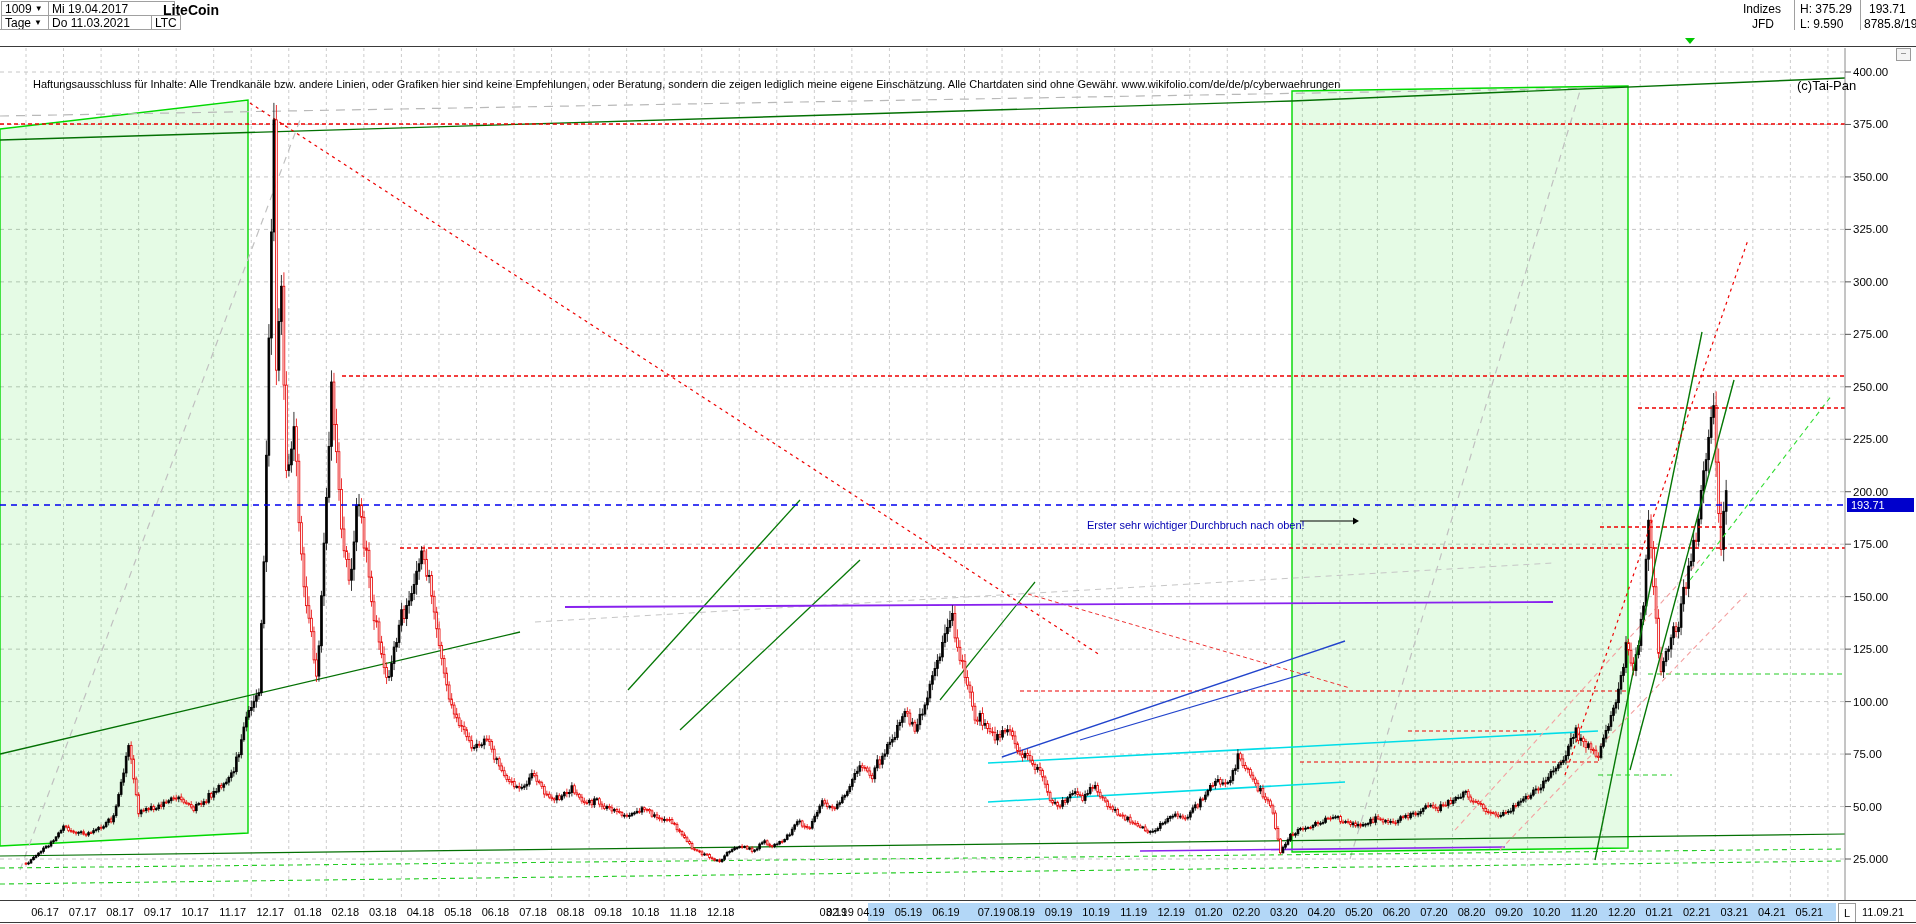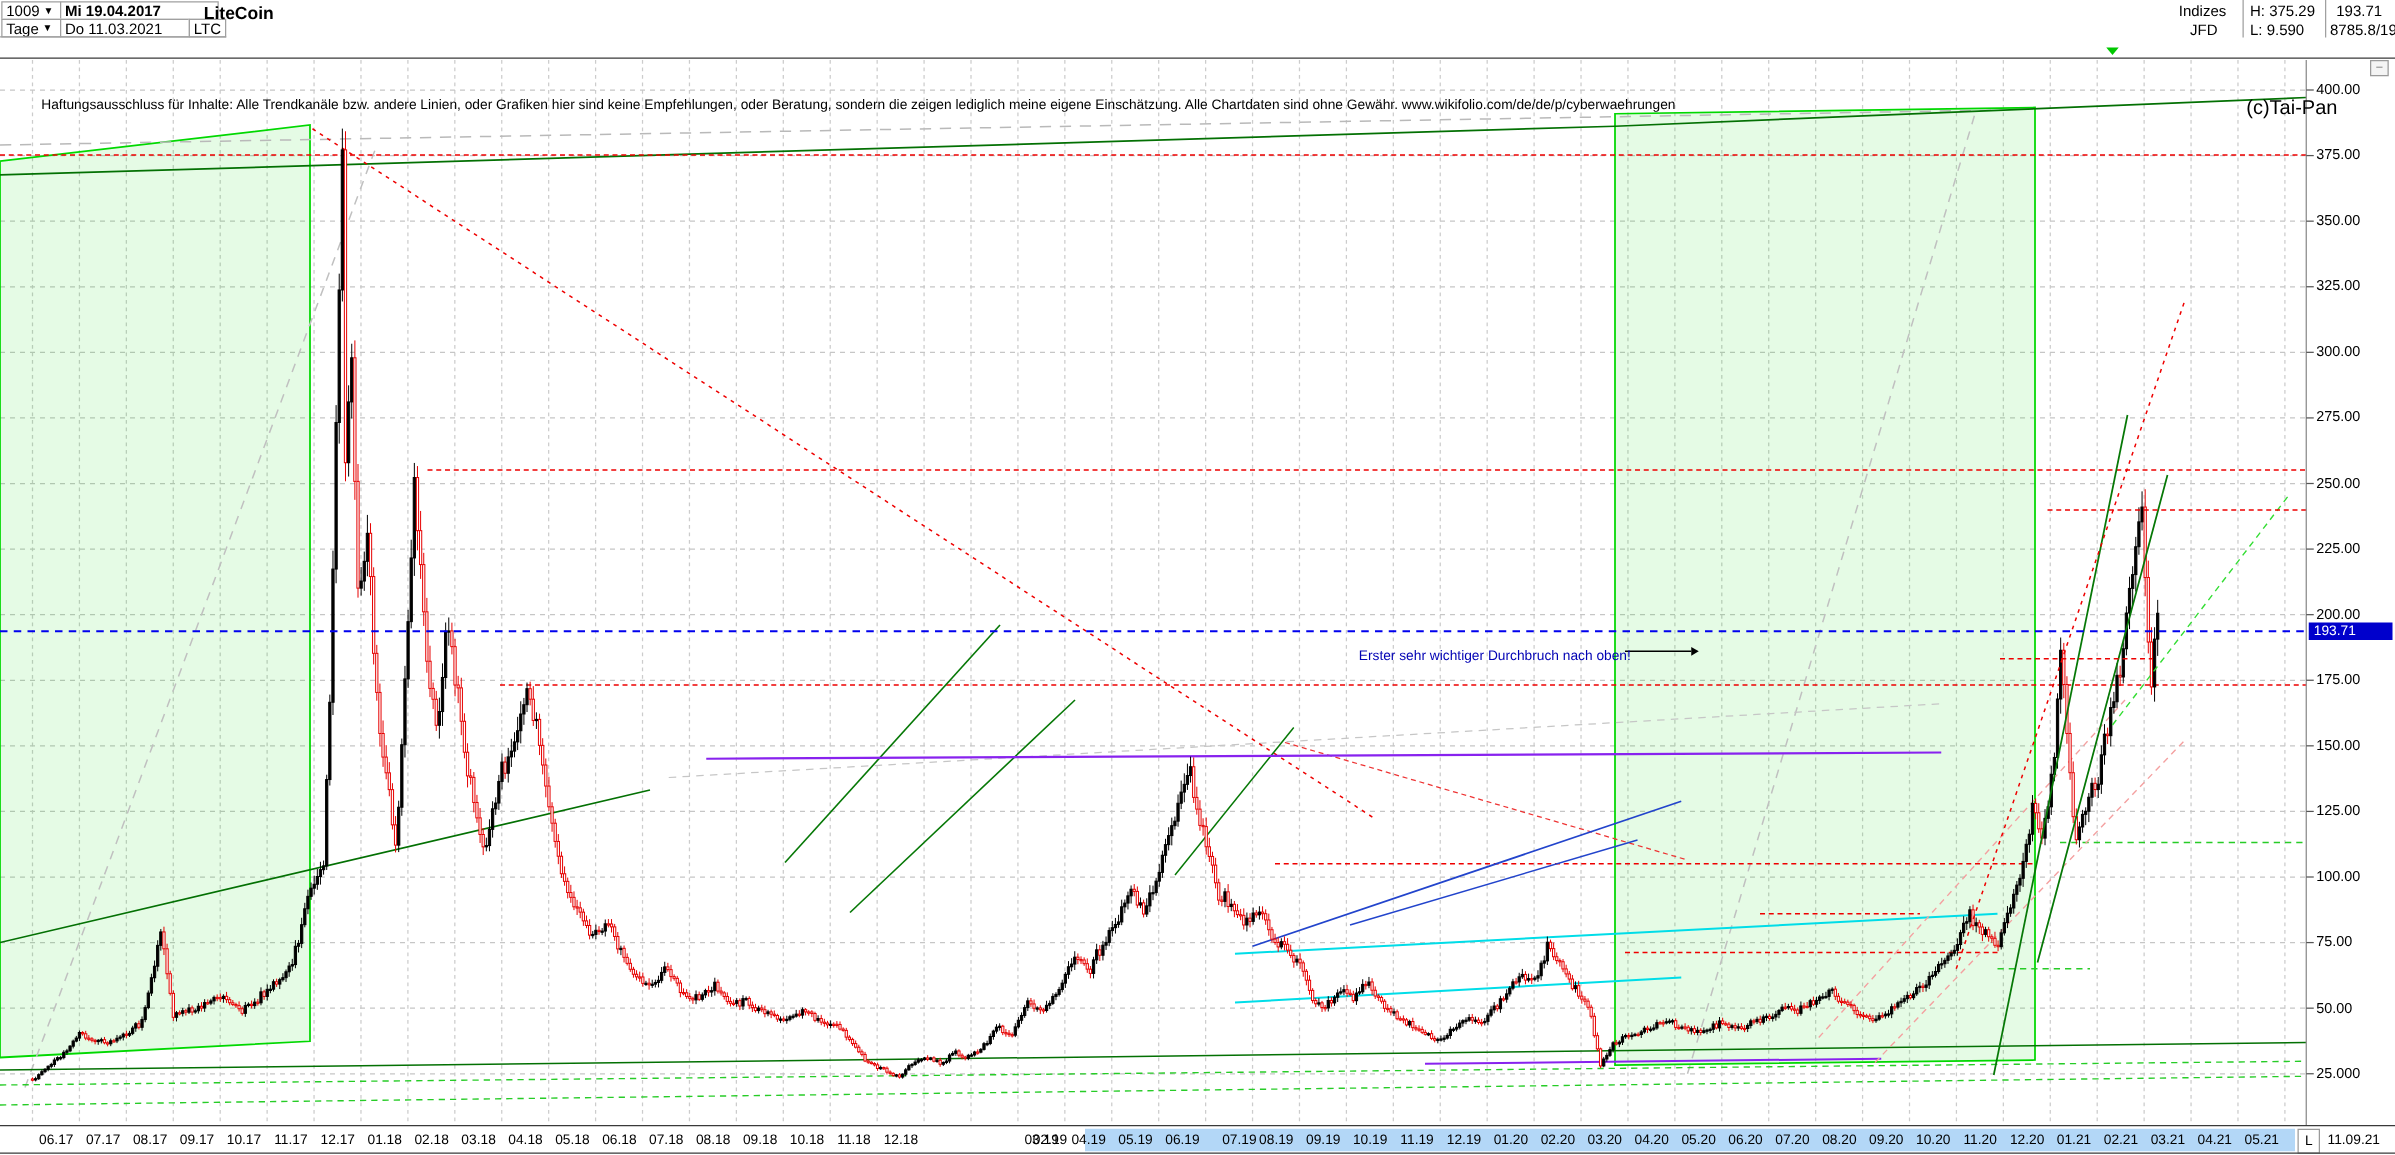--- a/index.html
+++ b/index.html
@@ -1529,21 +1529,21 @@
         <line x1="1845" y1="754.0666666666667" x2="1851" y2="754.0666666666667" stroke="#555" stroke-width="1"></line>
         <line x1="1845" y1="806.5333333333333" x2="1851" y2="806.5333333333333" stroke="#555" stroke-width="1"></line>
         <line x1="1845" y1="859" x2="1851" y2="859" stroke="#555" stroke-width="1"></line>
       </svg>
   </div>
 
   <div class="cell" style="left:1px;top:1px;width:48px;height:15px;">
     <span>1009</span>
     <span class="caret">▼</span>
   </div>
-  <div class="cell" style="left:48px;top:1px;width:127px;height:15px;font-weight:bold;">
+  <div class="cell" style="left:48px;top:1px;width:127px;height:15px;">
     <span>Mi 19.04.2017</span>
   </div>
   <div class="cell" style="left:1px;top:15px;width:48px;height:15px;">
     <span>Tage</span>
     <span class="caret">▼</span>
   </div>
   <div class="cell" style="left:48px;top:15px;width:104px;height:15px;">
     <span>Do 11.03.2021</span>
   </div>
   <div class="cell" style="left:151px;top:15px;width:30px;height:15px;">
@@ -1554,21 +1554,21 @@
   <div class="plain" style="left:1743px;top:2px;">Indizes</div>
   <div class="plain" style="left:1752px;top:17px;">JFD</div>
   <div class="frameline" style="left:1794px;top:0;width:1px;height:30px;background:#a0a0a0;"></div>
   <div class="plain" style="left:1800px;top:2px;">H: 375.29</div>
   <div class="plain" style="left:1800px;top:17px;">L: 9.590</div>
   <div class="frameline" style="left:1860px;top:0;width:1px;height:30px;background:#a0a0a0;"></div>
   <div class="plain" style="left:1869px;top:2px;">193.71</div>
   <div class="plain" style="left:1864px;top:17px;">8785.8/19</div>
 
   <div class="disc abs" style="left:33px;top:31px;">Haftungsausschluss für Inhalte: Alle Trendkanäle bzw. andere Linien, oder Grafiken hier sind keine Empfehlungen, oder Beratung, sondern die zeigen lediglich meine eigene Einschätzung. Alle Chartdaten sind ohne Gewähr.  www.wikifolio.com/de/de/p/cyberwaehrungen</div>
-  <div class="disc abs" style="left:1797px;top:31px;font-size:16px;">(c)Tai-Pan</div>
+  <div class="disc abs" style="left:1797px;top:31px;font-size:13px;">(c)Tai-Pan</div>
 
   <div class="frameline" style="left:0;top:46px;width:1916px;height:1px;"></div>
   <div class="frameline" style="left:0;top:29px;width:181px;height:1px;background:#a0a0a0;"></div>
 
   <div class="tri" id="marktri" style="top: 38px; left: 1685px;"></div>
   <div id="collapsebtn">–</div>
 
   <div id="ylabels">
       <div class="ylab" style="top: 72px;">400.00</div>
       <div class="ylab" style="top: 124.467px;">375.00</div>

